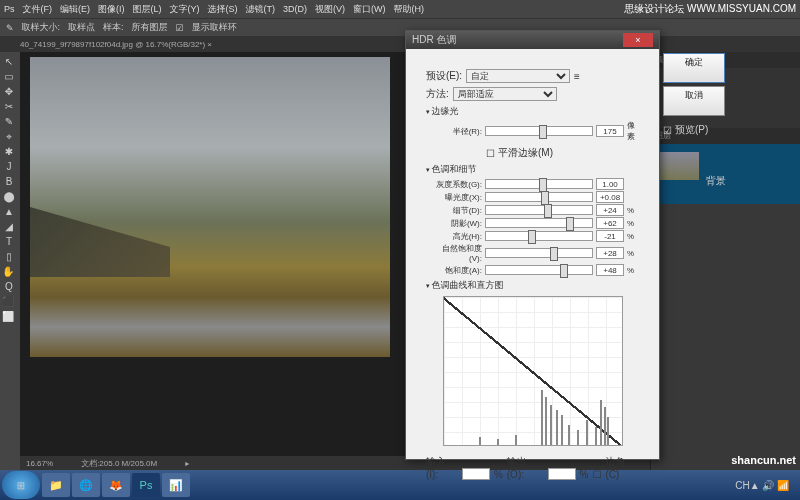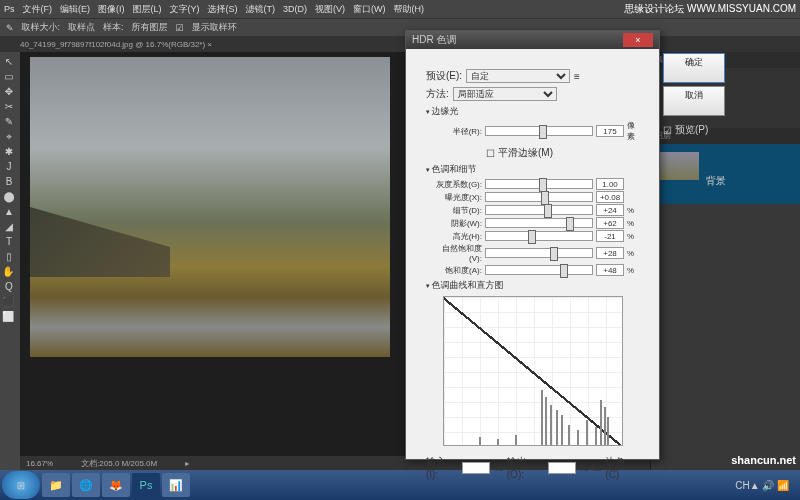--- a/index.html
+++ b/index.html
@@ -44,21 +44,21 @@
 .curve-box{width:180px;height:150px;background:#fff;border:1px solid #999;margin:4px auto;position:relative}
 .curve-grid{position:absolute;inset:0;background-image:linear-gradient(#eee 1px,transparent 1px),linear-gradient(90deg,#eee 1px,transparent 1px);background-size:18px 15px}
 .curve-diag{position:absolute;inset:0}
 .curve-diag::after{content:"";position:absolute;left:0;bottom:0;width:100%;height:100%;background:linear-gradient(to top right,transparent 49%,#333 49%,#333 50%,transparent 50%)}
 .histo{position:absolute;bottom:0;left:0;right:0;height:60px}
 .histo div{position:absolute;bottom:0;background:#888;width:2px}
 .dlg-btns{position:absolute;right:-66px;top:22px;width:62px;display:flex;flex-direction:column;gap:3px}
 .dlg-btn{height:30px;background:linear-gradient(#fafafa,#e0e0e0);border:1px solid #888;font-size:9px;text-align:center;line-height:16px;color:#222}
 .dlg-btn.ok{border-color:#4a80c0}
 .chk{display:flex;align-items:center;gap:3px;font-size:8px;margin-top:4px}
-.io-row{display:flex;gap:4px;align-items:center;font-size:8px;margin-top:9px}
+.io-row{display:flex;gap:4px;align-items:flex-end;font-size:8px;margin-top:9px}
 .io-row input{width:28px;height:12px;border:1px solid #999;font-size:8px}
 
 .taskbar{position:absolute;bottom:0;left:0;width:800px;height:30px;background:linear-gradient(#3a5a8a,#1a3a6a);display:flex;align-items:center;padding:0 2px;gap:2px}
 .start{width:38px;height:28px;background:radial-gradient(circle,#5ab0e8,#2060a0);border-radius:14px;display:flex;align-items:center;justify-content:center}
 .tb-icon{width:28px;height:24px;background:#4a6a9a;border-radius:2px;display:flex;align-items:center;justify-content:center;font-size:11px}
 .tray{margin-left:auto;display:flex;align-items:center;padding-right:8px;font-size:8px;color:#fff}
 </style>
 </head>
 <body>
 

